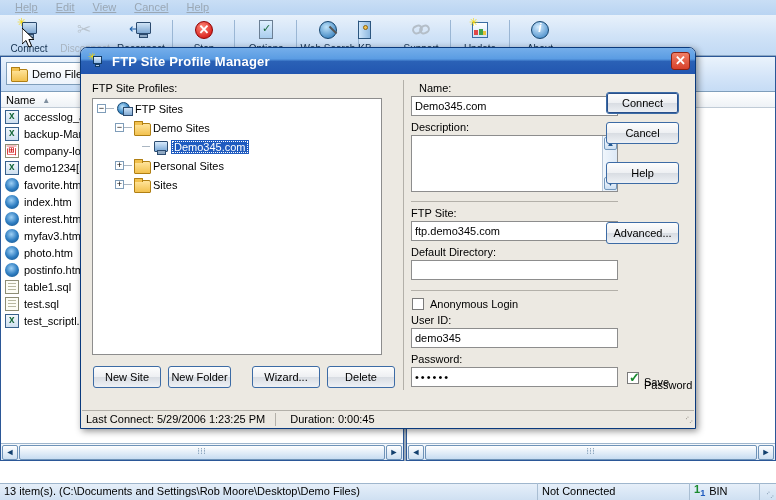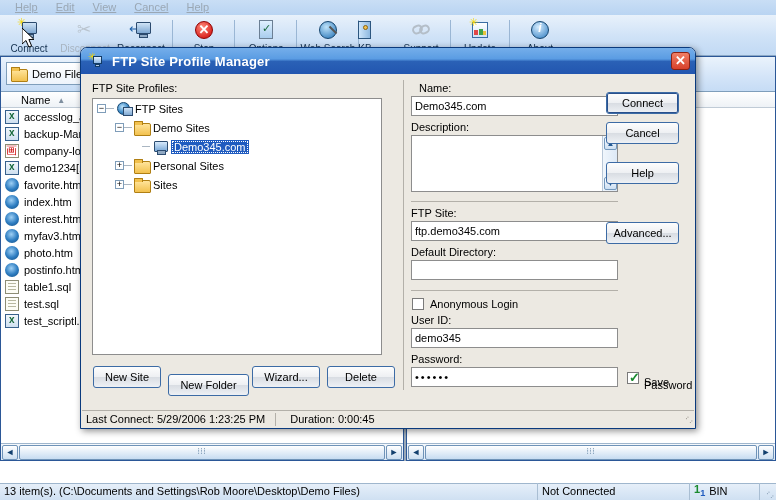--- a/index.html
+++ b/index.html
@@ -84,21 +84,21 @@
     background:#f2c14e; border:1px solid #b07f13; border-bottom:none; border-radius:1px 1px 0 0;
   }
 
   .colhdr {
     position: absolute; left: 0; right: 0; top: 35px; height: 16px;
     background: linear-gradient(to bottom,#ffffff,#eef2f6);
     border-bottom: 1px solid #c0cbd6;
     font-size: 11px;
   }
   .colhdr .cell {
-    position: absolute; top: 0; height: 16px; line-height: 16px; padding-left: 20px;
+    position: absolute; top: 0; height: 16px; line-height: 16px; padding-left: 5px;
     border-right: 1px solid #d5dde5; color: #000; white-space: nowrap;
   }
   .sortarrow { display:inline-block; margin-left:7px; color:#7f8f9f; font-size:8px; vertical-align:middle;}
 
   .filelist { position: absolute; left:0; right:0; top:51px; bottom:18px; background:#fff; overflow:hidden;}
   .frow { height: 17px; display:flex; align-items:center; padding-left:4px; font-size:11px; color:#000; white-space:nowrap;}
   .fico { width:14px; height:14px; margin-right:5px; flex:0 0 auto; position:relative;}
   .fico.xls { background:linear-gradient(to bottom,#f2f7fc,#cfe0f0); border:1px solid #38618c;}
   .fico.xls:after { content:"x"; position:absolute; left:3px; top:-1px; font-size:10px; color:#16683a; font-weight:bold;}
   .fico.htm { background: radial-gradient(circle at 45% 38%, #9fd0f5 0%, #2f7ec2 52%, #0f4a80 100%); border-radius:50%;}
@@ -504,21 +504,21 @@
           </div>
           <div class="tnode" style="padding-left: 22px;">
             <span class="tplus">+</span>
             <span class="tdash"></span>
             <span class="tico folder-ico" style="margin-top: 1px;"></span>
             <span class="tlabel">Sites</span>
           </div>
         </div>
 
       <div class="btn" style="left:12px;  top:292px; width:68px; height:22px;">New Site</div>
-      <div class="btn" style="left:87px;  top:292px; width:81px; height:22px;margin-top:8px;">New Folder</div>
+      <div class="btn" style="left:87px;  top:292px; width:63px; height:22px;">New Folder</div>
       <div class="btn" style="left:171px; top:292px; width:68px; height:22px;">Wizard...</div>
       <div class="btn" style="left:246px; top:292px; width:68px; height:22px;">Delete</div>
 
       <div style="position:absolute; left:322px; top:6px; width:1px; height:310px; background:#b3b0a9;"></div>
 
       <div class="lbl" style="left:338px; top:8px;">Name:</div>
       <div class="tbox" style="left:330px; top:22px; width:207px; height:20px;">Demo345.com</div>
 
       <div class="lbl" style="left:330px; top:47px;">Description:</div>
       <div class="tbox" style="left:330px; top:61px; width:207px; height:57px; padding:0;">

